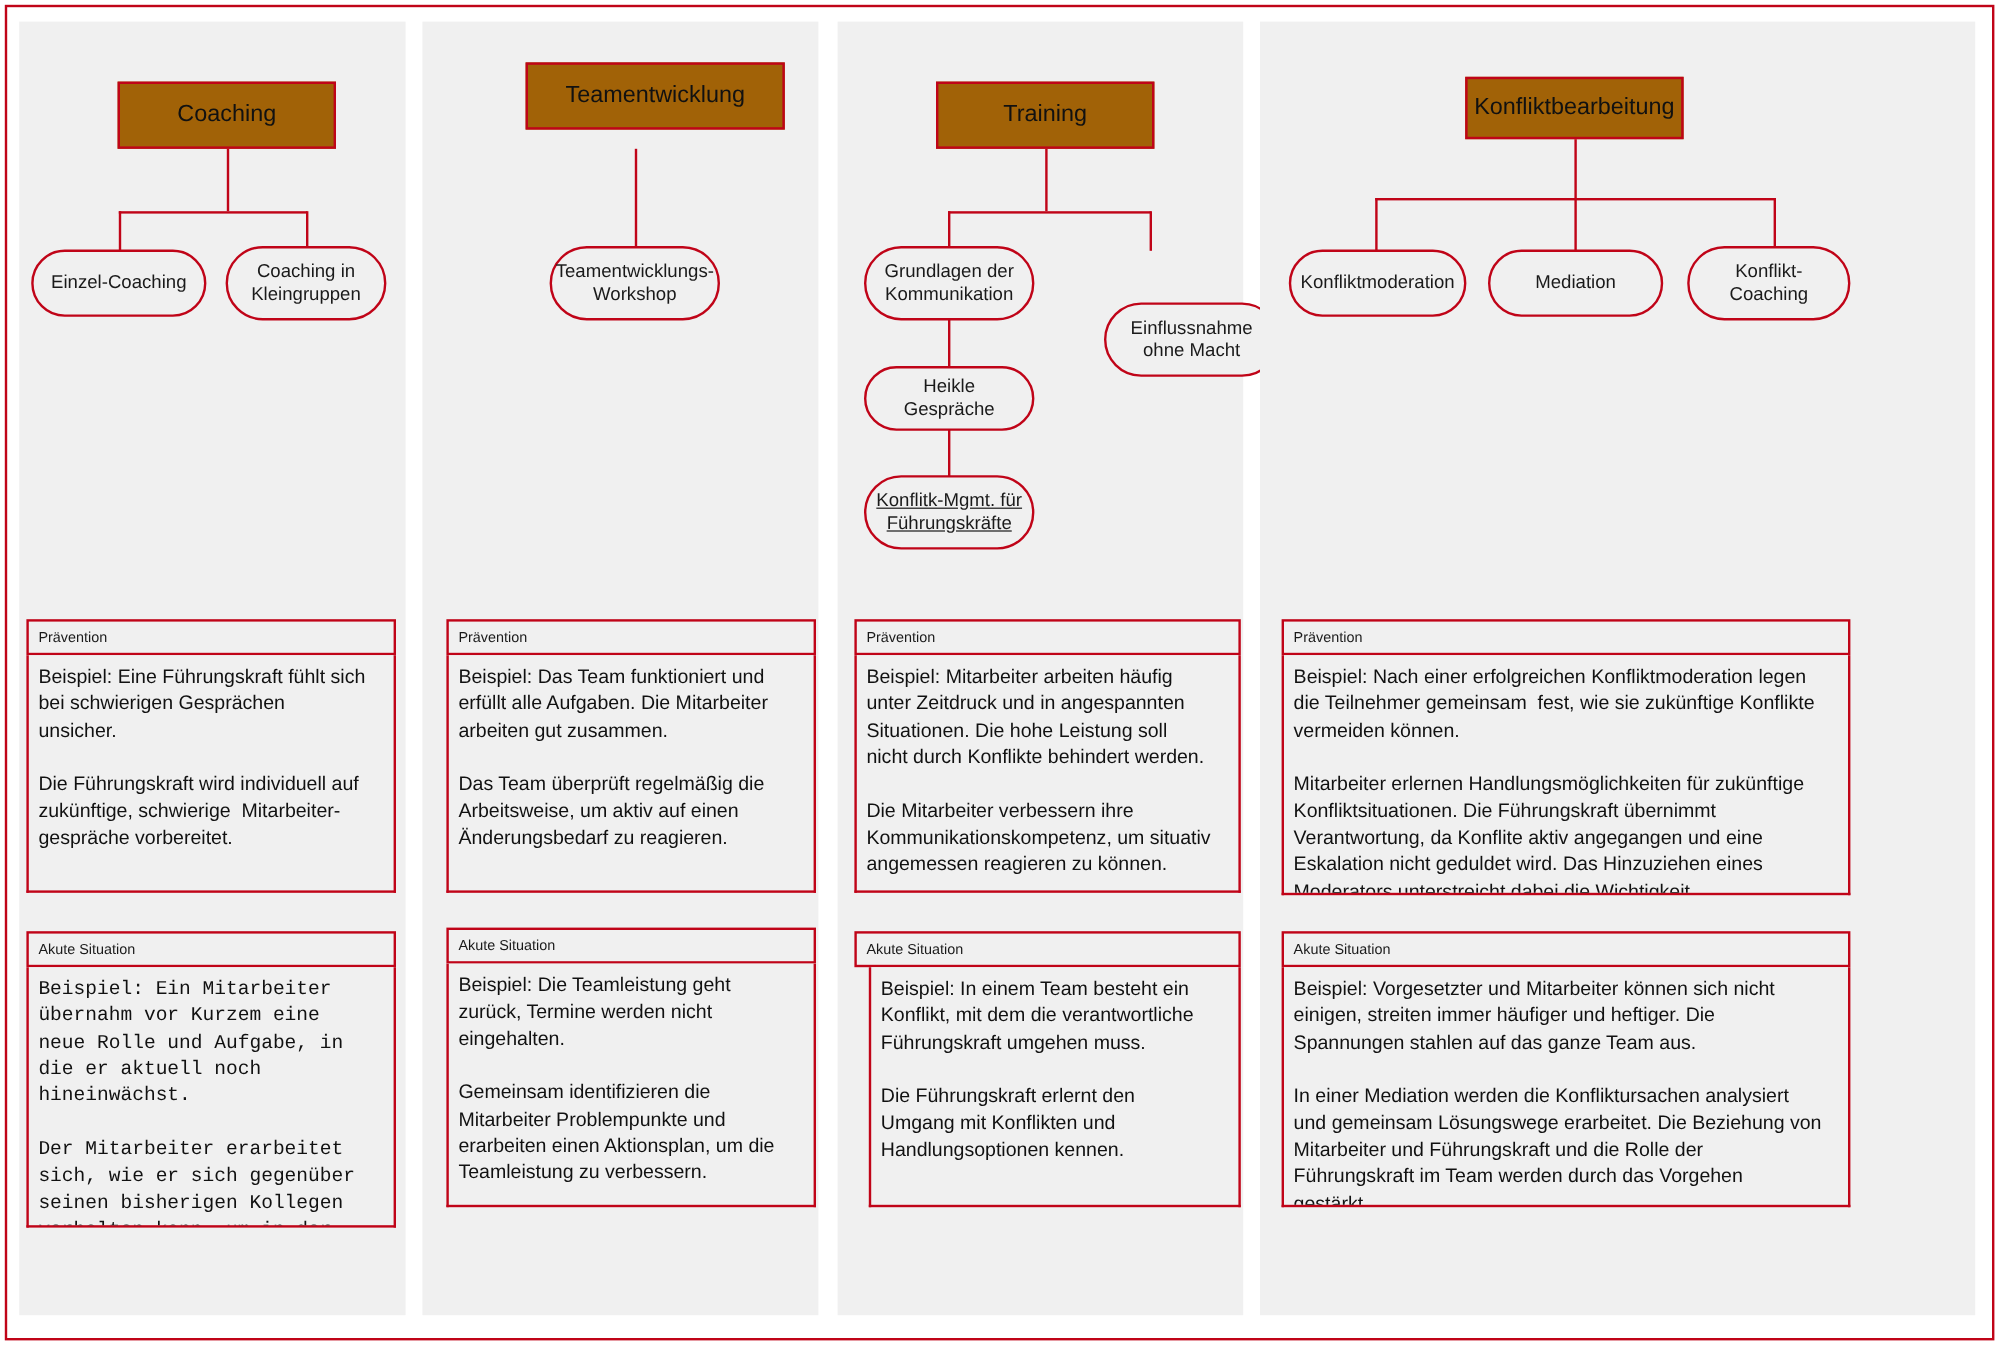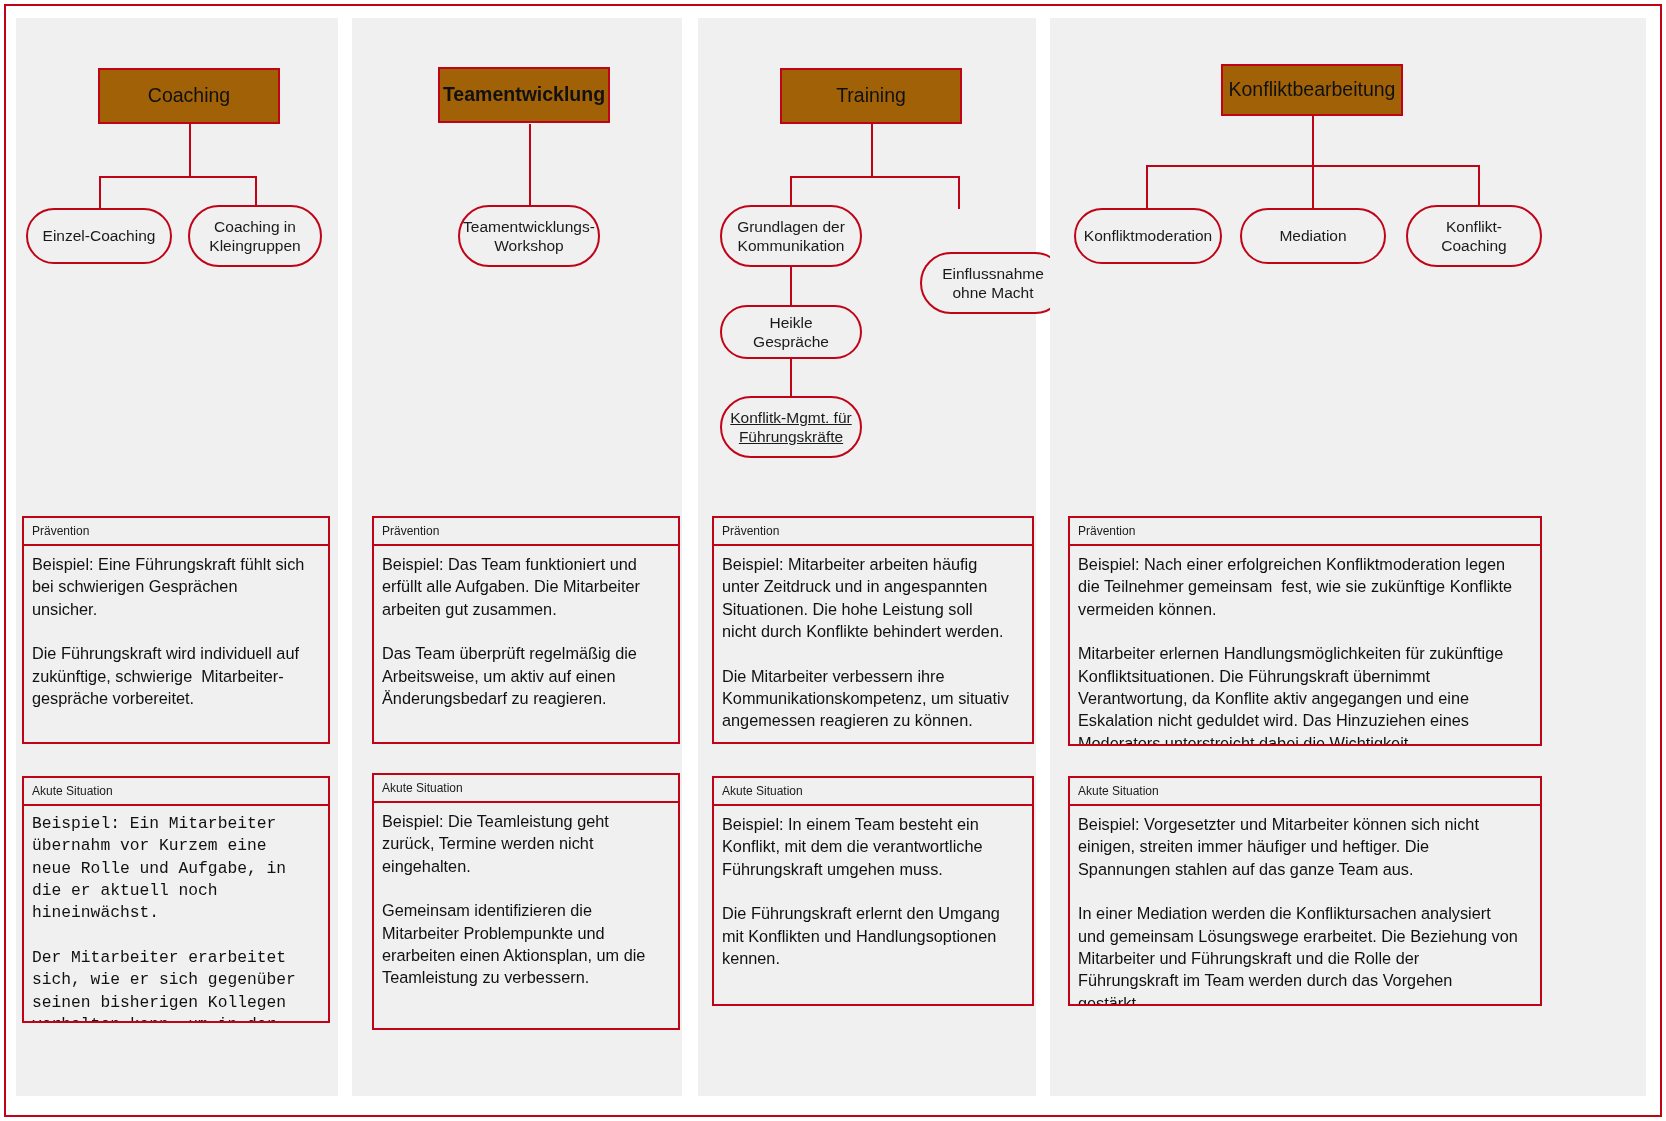--- a/index.html
+++ b/index.html
@@ -141,37 +141,37 @@
 
   <div class="info-block" style="left:22px; top:776px; width:308px; height:230px;">
     <div class="info-head">Akute Situation</div>
     <div class="info-body" style="height:217px;font-family:Liberation Mono, monospace;">Beispiel: Ein Mitarbeiter übernahm vor Kurzem eine neue Rolle und Aufgabe, in die er aktuell noch hineinwächst.
 
 Der Mitarbeiter erarbeitet sich, wie er sich gegenüber seinen bisherigen Kollegen verhalten kann, um in der neuen Rolle akzeptiert zu werden.</div>
   </div>
 
   <div class="column-panel" style="left:352px; top:18px; width:330px; height:1078px;"></div>
 
-  <div class="cat-box" style="left:438px; top:67px; width:172px; height:56px;font-weight:bold;">Teamentwicklung</div>
+  <div class="cat-box" style="left:438px; top:52px; width:216px; height:56px;">Teamentwicklung</div>
 
   <div class="conn-v" style="left:529px; top:124px; height:84px;"></div>
 
   <div class="node" style="left:458px; top:205px; width:142px; height:62px;">Teamentwicklungs-
 Workshop</div>
 
   <div class="info-block" style="left:372px; top:516px; width:308px; height:228px;">
     <div class="info-head">Prävention</div>
     <div class="info-body" style="height:198px;">Beispiel: Das Team funktioniert und erfüllt alle Aufgaben. Die Mitarbeiter arbeiten gut zusammen.
 
 Das Team überprüft regelmäßig die Arbeitsweise, um aktiv auf einen Änderungsbedarf zu reagieren.</div>
   </div>
 
   <div class="info-block" style="left:372px; top:773px; width:308px; height:233px;">
     <div class="info-head">Akute Situation</div>
-    <div class="info-body" style="height:227px;">Beispiel: Die Teamleistung geht zurück, Termine werden nicht eingehalten.
+    <div class="info-body" style="height:203px;">Beispiel: Die Teamleistung geht zurück, Termine werden nicht eingehalten.
 
 Gemeinsam identifizieren die Mitarbeiter Problempunkte und erarbeiten einen Aktionsplan, um die Teamleistung zu verbessern.</div>
   </div>
 
   <div class="column-panel" style="left:698px; top:18px; width:338px; height:1078px;"></div>
 
   <div class="cat-box" style="left:780px; top:68px; width:182px; height:56px;">Training</div>
 
   <div class="conn-v" style="left:871px; top:124px; height:52px;"></div>
   <div class="conn-h" style="left:790px; top:176px; width:169px;"></div>
@@ -192,21 +192,21 @@
 
   <div class="info-block" style="left:712px; top:516px; width:322px; height:228px;">
     <div class="info-head">Prävention</div>
     <div class="info-body" style="height:198px;">Beispiel: Mitarbeiter arbeiten häufig unter Zeitdruck und in angespannten Situationen. Die hohe Leistung soll nicht durch Konflikte behindert werden.
 
 Die Mitarbeiter verbessern ihre Kommunikationskompetenz, um situativ angemessen reagieren zu können.</div>
   </div>
 
   <div class="info-block" style="left:712px; top:776px; width:322px; height:230px;">
     <div class="info-head">Akute Situation</div>
-    <div class="info-body" style="height:200px;">Beispiel: In einem Team besteht ein Konflikt, mit dem die verantwortliche Führungskraft umgehen muss.
+    <div class="info-body" style="height:200px;margin-left:12px;">Beispiel: In einem Team besteht ein Konflikt, mit dem die verantwortliche Führungskraft umgehen muss.
 
 Die Führungskraft erlernt den Umgang mit Konflikten und Handlungsoptionen kennen.</div>
   </div>
 
   <div class="column-panel" style="left:1050px; top:18px; width:596px; height:1078px;"></div>
 
   <div class="cat-box" style="left:1221px; top:64px; width:182px; height:52px;">Konfliktbearbeitung</div>
 
   <div class="conn-v" style="left:1312px; top:116px; height:49px;"></div>
   <div class="conn-h" style="left:1146px; top:165px; width:333px;"></div>

